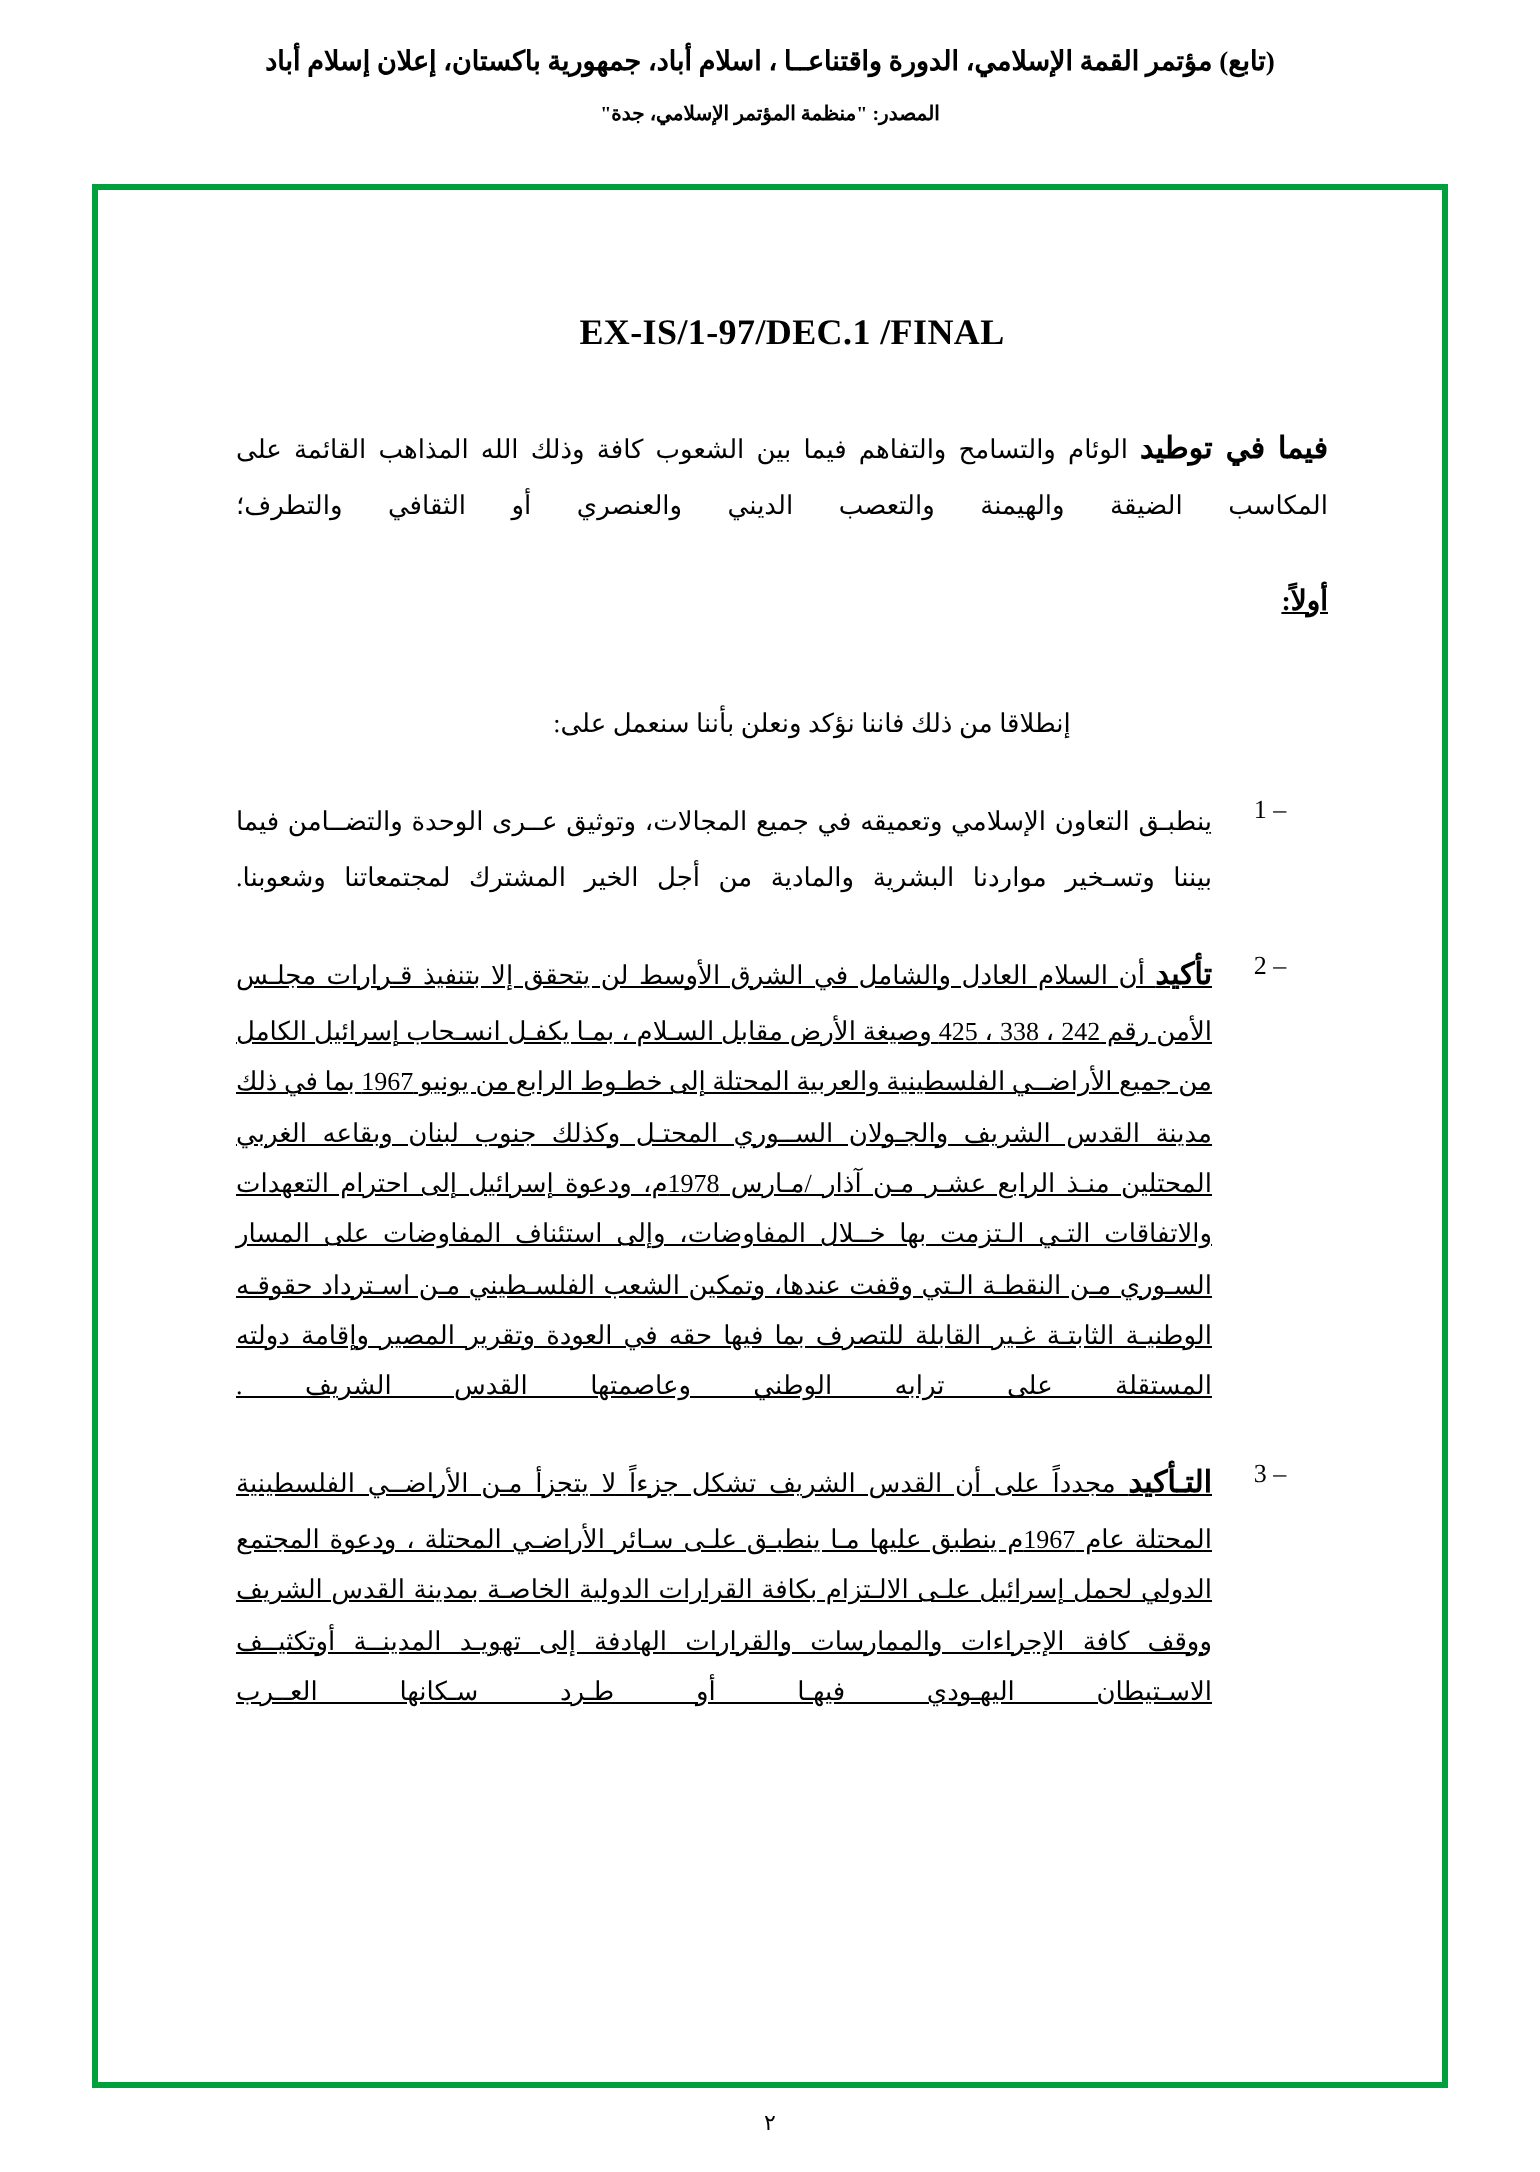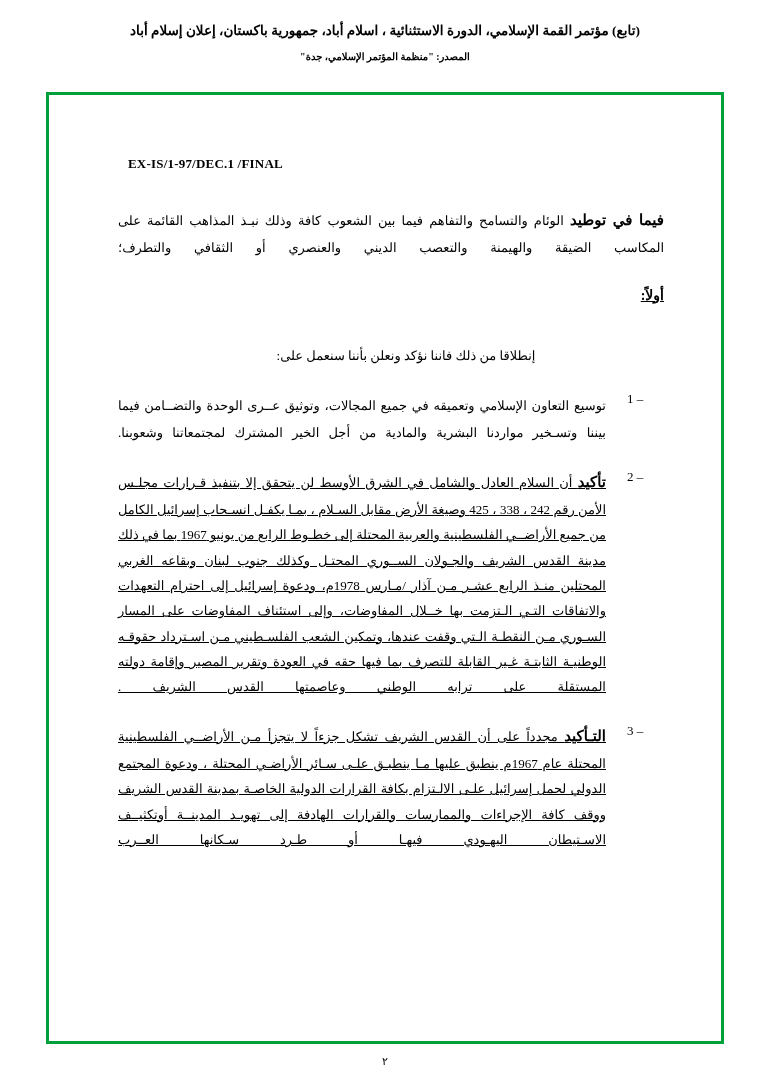--- a/index.html
+++ b/index.html
@@ -51,23 +51,23 @@
     position: absolute;
     top: 128px;
     left: 46px;
     width: 678px;
     height: 900px;
     box-sizing: border-box;
     padding: 0 60px 0 72px;
   }
   .doc-code {
     direction: ltr;
-    text-align: left;
+    text-align: center;
     font-family: "Liberation Serif", serif;
-    font-size: 13px;
+    font-size: 18px;
     font-weight: bold;
     letter-spacing: 0.2px;
     margin-top: 28px;
     margin-bottom: 34px;
     padding-left: 10px;
   }
   .para {
     direction: rtl;
     text-align: justify;
     text-align-last: justify;
@@ -133,43 +133,43 @@
     font-size: 11px;
     direction: rtl;
   }
 </style>
 </head>
 <body>
 
 <div class="page">
 
   <div class="header-block">
-    <div class="header-title">(تابع) مؤتمر القمة الإسلامي، الدورة الاستثنائية ، اسلام أباد، جمهورية باكستان، إعلان إسلام أباد</div>
+    <div class="header-title">(تابع) مؤتمر القمة الإسلامي، الدورة واقتناعــا ، اسلام أباد، جمهورية باكستان، إعلان إسلام أباد</div>
     <div class="header-source">المصدر: "منظمة المؤتمر الإسلامي، جدة"</div>
   </div>
 
   <div class="frame"></div>
 
   <div class="content">
 
     <div class="doc-code">EX-IS/1-97/DEC.1 /FINAL</div>
 
     <div class="para">
-      <span class="lead">فيما في توطيد</span><span> الوئام والتسامح والتفاهم فيما بين الشعوب كافة وذلك نبـذ المذاهب القائمة على المكاسب الضيقة والهيمنة والتعصب الديني والعنصري أو الثقافي والتطرف؛</span>
+      <span class="lead">فيما في توطيد</span><span> الوئام والتسامح والتفاهم فيما بين الشعوب كافة وذلك الله المذاهب القائمة على المكاسب الضيقة والهيمنة والتعصب الديني والعنصري أو الثقافي والتطرف؛</span>
     </div>
 
 
     <div class="section-head">أولاً:</div>
 
     <div class="intro">إنطلاقا من ذلك فاننا نؤكد ونعلن بأننا سنعمل على:</div>
 
     <div class="item">
       <div class="item-num">1 –</div>
       <div class="item-body">
-        <span class="lead"></span><span>توسيع التعاون الإسلامي وتعميقه في جميع المجالات، وتوثيق عــرى الوحدة والتضــامن فيما بيننا وتسـخير مواردنا البشرية والمادية من أجل الخير المشترك لمجتمعاتنا وشعوبنا.</span>
+        <span class="lead"></span><span>ينطبـق التعاون الإسلامي وتعميقه في جميع المجالات، وتوثيق عــرى الوحدة والتضــامن فيما بيننا وتسـخير مواردنا البشرية والمادية من أجل الخير المشترك لمجتمعاتنا وشعوبنا.</span>
       </div>
     </div>
 
     <div class="item">
       <div class="item-num">2 –</div>
       <div class="item-body tight">
         <span class="lead">تأكيد</span><span> أن السلام العادل والشامل في الشرق الأوسط لن يتحقق إلا بتنفيذ قـرارات مجلـس الأمن رقم 242 ، 338 ، 425 وصيغة الأرض مقابل السـلام ، بمـا يكفـل انسـحاب إسرائيل الكامل من جميع الأراضــي الفلسطينية والعربية المحتلة إلى خطـوط الرابع من يونيو 1967 بما في ذلك مدينة القدس الشريف والجـولان الســوري المحتـل وكذلك جنوب لبنان وبقاعه الغربي المحتلين منـذ الرابع عشـر مـن آذار /مـارس 1978م، ودعوة إسرائيل إلى احترام التعهدات والاتفاقات التـي الـتزمت بها خــلال المفاوضات، وإلى استئناف المفاوضات على المسار السـوري مـن النقطـة الـتي وقفت عندها، وتمكين الشعب الفلسـطيني مـن اسـترداد حقوقـه الوطنيـة الثابتـة غـير القابلة للتصرف بما فيها حقه في العودة وتقرير المصير وإقامة دولته المستقلة على ترابه الوطني وعاصمتها القدس الشريف .</span>
       </div>
     </div>
 

